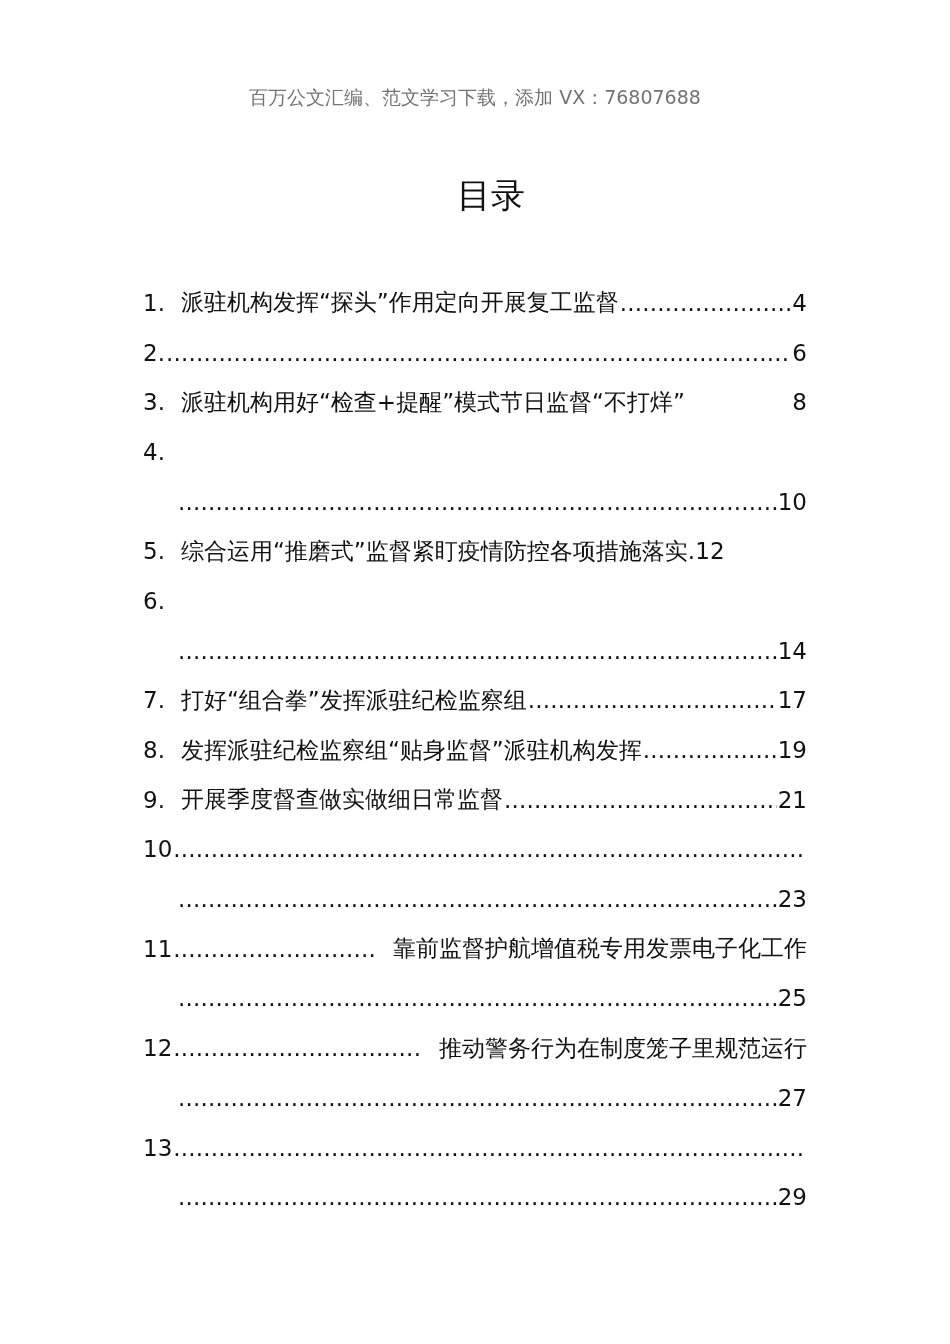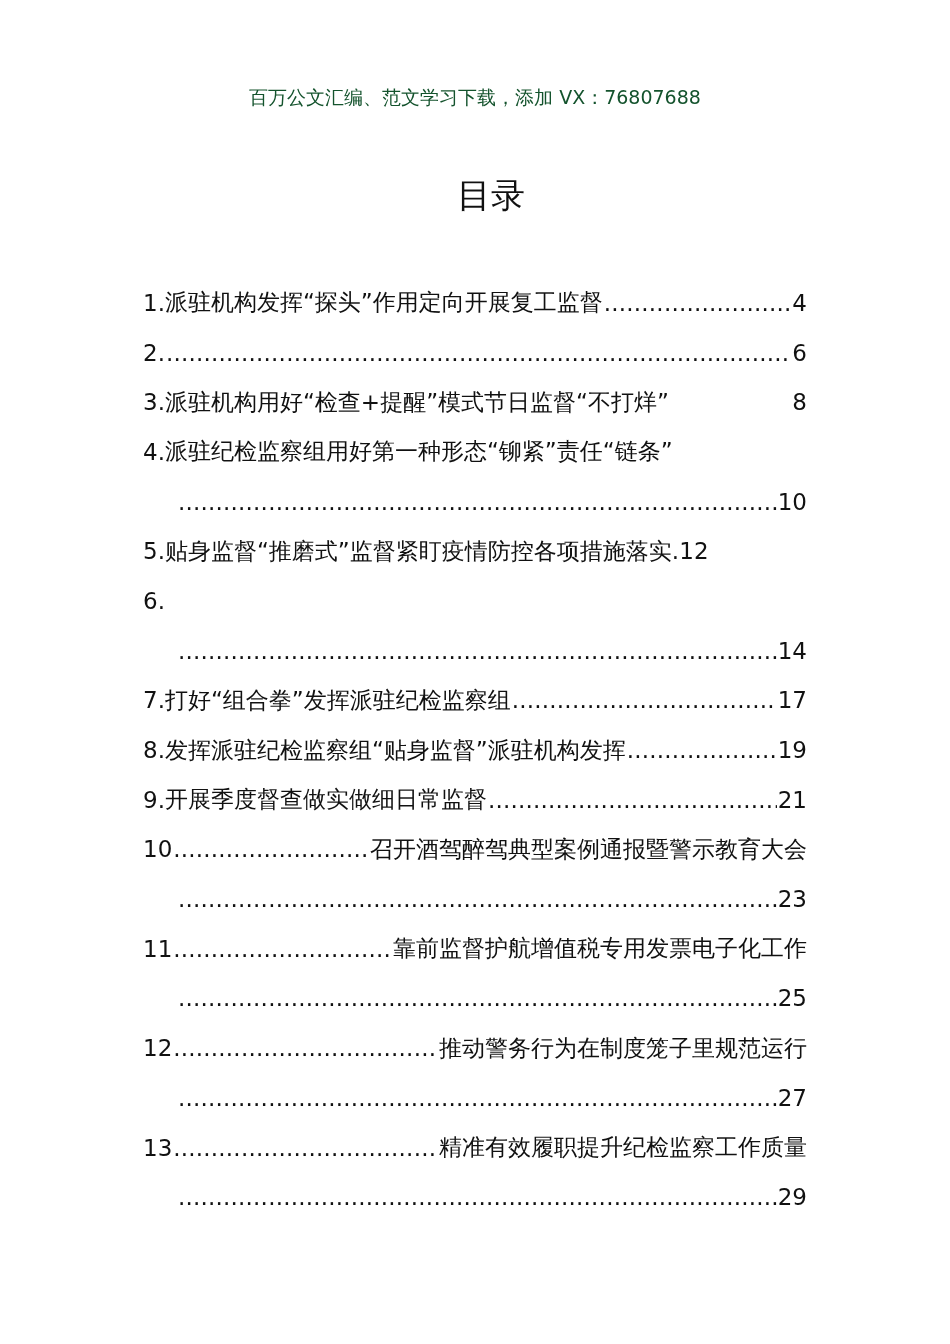--- a/index.html
+++ b/index.html
@@ -1,25 +1,25 @@
 <!DOCTYPE html>
 <html><head>
 <meta charset="utf-8">
 <style>
   html, body { margin: 0; padding: 0; background: #ffffff; }
   body { width: 950px; height: 1344px; position: relative; overflow: hidden;
          font-family: "DejaVu Sans", "Liberation Sans", sans-serif; color: #111; }
   .header-note { position: absolute; top: 84px; left: 0; width: 950px; text-align: center;
-         font-size: 19px; line-height: 26px; color: #14532d; letter-spacing: 0px; }
+         font-size: 19px; line-height: 26px; color: #737373; letter-spacing: 0px; }
   .title { position: absolute; top: 172px; left: 0; width: 950px; text-align: center;
          font-size: 34px; line-height: 46px; color: #111; padding-left: 16px; }
   .toc { position: absolute; top: 278px; left: 143px; width: 664px; }
   .line { height: 49.7px; display: flex; align-items: center; font-size: 23px; white-space: nowrap; }
   .line .num { flex: 0 0 auto; }
-  .line .text { flex: 0 0 auto; }
+  .line .text { flex: 0 0 auto; margin-left: 16px; }
   .line .dots { flex: 1 1 auto; overflow: hidden; white-space: nowrap; letter-spacing: 0.2px;
          margin: 0 1px; color: #111; min-width: 0; }
   .line .page { flex: 0 0 auto; }
   .line.cont { padding-left: 34px; }
   .line.full-text .text { flex: 1 1 auto; }
 </style>
 </head>
 <body>
 
 <div class="header-note">百万公文汇编、范文学习下载，添加 VX：76807688</div>
@@ -42,30 +42,29 @@
   </div>
 
   <div class="line full-text">
     <span class="num">3. </span>
     <span class="text">派驻机构用好“检查+提醒”模式节日监督“不打烊”</span>
     <span class="page" style="margin-left:10px">8</span>
   </div>
 
   <div class="line full-text">
     <span class="num">4. </span>
-    <span class="text">派驻纪检监察组用好第一种形态“铆紧”责任“链条”</span>
   </div>
   <div class="line cont">
     <span class="dots">...............................................................................................................................</span>
     <span class="page">10</span>
   </div>
 
   <div class="line">
     <span class="num">5. </span>
-    <span class="text">贴身监督“推磨式”监督紧盯疫情防控各项措施落实</span>
+    <span class="text">综合运用“推磨式”监督紧盯疫情防控各项措施落实</span>
     <span class="dots" style="flex:0 0 auto;margin:0">.</span>
     <span class="page">12</span>
   </div>
 
   <div class="line full-text">
     <span class="num">6. </span>
   </div>
   <div class="line cont">
     <span class="dots">...............................................................................................................................</span>
     <span class="page">14</span>
@@ -88,21 +87,20 @@
   <div class="line">
     <span class="num">9. </span>
     <span class="text">开展季度督查做实做细日常监督</span>
     <span class="dots">........................................................................................................</span>
     <span class="page">21</span>
   </div>
 
   <div class="line">
     <span class="num">10</span>
     <span class="dots">........................................................................................................</span>
-    <span class="text">召开酒驾醉驾典型案例通报暨警示教育大会</span>
   </div>
   <div class="line cont">
     <span class="dots">...............................................................................................................................</span>
     <span class="page">23</span>
   </div>
 
   <div class="line">
     <span class="num">11</span>
     <span class="dots">........................................................................................................</span>
     <span class="text">靠前监督护航增值税专用发票电子化工作</span>
@@ -118,20 +116,19 @@
     <span class="text">推动警务行为在制度笼子里规范运行</span>
   </div>
   <div class="line cont">
     <span class="dots">...............................................................................................................................</span>
     <span class="page">27</span>
   </div>
 
   <div class="line">
     <span class="num">13</span>
     <span class="dots">........................................................................................................</span>
-    <span class="text">精准有效履职提升纪检监察工作质量</span>
   </div>
   <div class="line cont">
     <span class="dots">...............................................................................................................................</span>
     <span class="page">29</span>
   </div>
 
 </div>
 
 </body></html>

